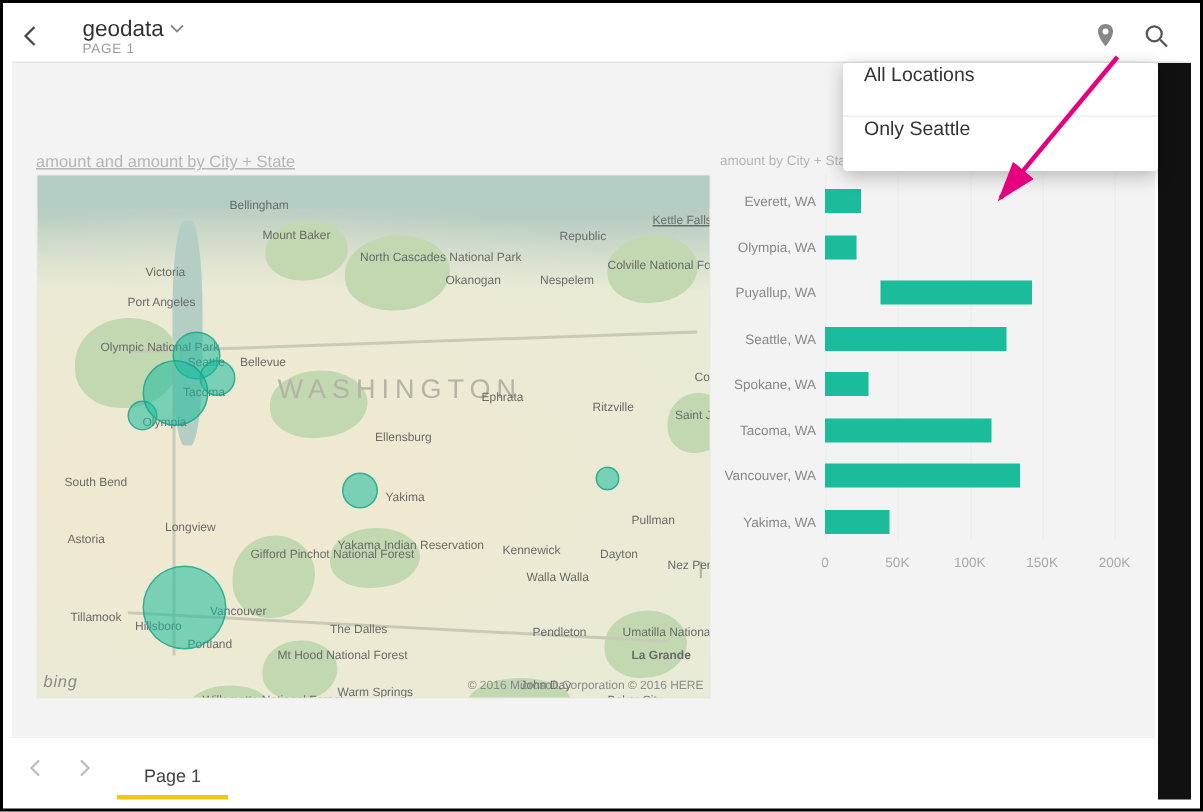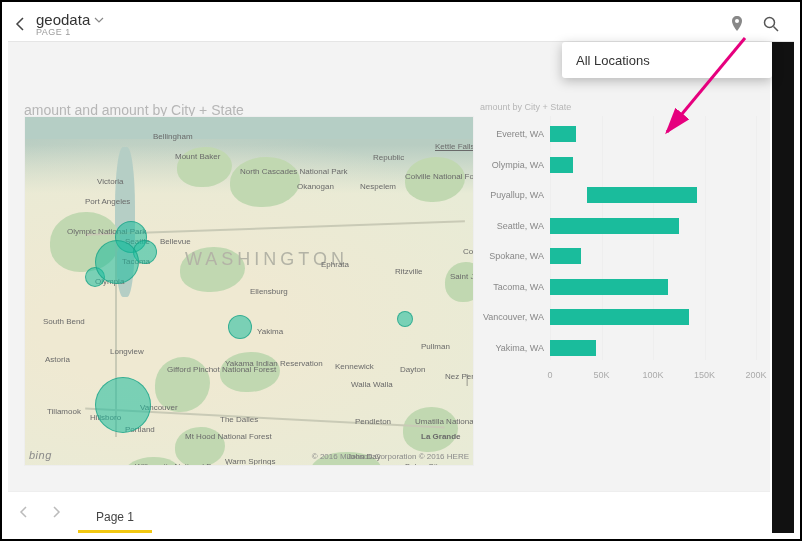--- a/index.html
+++ b/index.html
@@ -1,65 +1,65 @@
 <!DOCTYPE html>
 <html><head>
 <meta charset="utf-8">
 <style>
   * { box-sizing: border-box; margin: 0; padding: 0; }
   html, body { width: 802px; height: 541px; font-family: "Segoe UI", Arial, sans-serif; background: #fff; overflow: hidden; }
   .frame { position: absolute; left: 0; top: 0; width: 802px; height: 541px; border: 2px solid #000; background: #fff; }
   .rightedge { position: absolute; right: 6px; top: 40px; width: 22px; bottom: 6px; background: #111; }
   
-  .header { position: absolute; left: 6px; top: 4px; right: 6px; height: 36px; border-bottom: 1px solid #e5e5e5; background: #fff; display: flex; align-items: center; }
+  .header { position: absolute; left: 6px; top: 4px; right: 6px; height: 36px; border-bottom: 1px solid #e5e5e5; background: #fff; display: flex; align-items: center; gap: 19px; }
   .back { width: 36px; height: 36px; display: flex; align-items: center; justify-content: center; cursor: pointer; }
   .titleblock { display: flex; flex-direction: column; margin-left: 2px; }
   .title-row { display: flex; align-items: baseline; gap: 4px; }
   .title { font-size: 15px; color: #333; }
   .title-caret { display:inline-block; }
   .subtitle { font-size: 9px; color: #9b9b9b; margin-top: -2px; letter-spacing: 0.5px; }
   .header-right { margin-left: auto; display: flex; align-items: center; gap: 8px; padding-right: 10px; }
   .icon-btn { width: 26px; height: 26px; display:flex; align-items:center; justify-content:center; cursor:pointer; }
   
   .body-bg { position: absolute; left: 6px; top: 40px; right: 30px; bottom: 48px; background: #f3f3f3; }
-  .map-title { position:absolute; left: 22px; top: 100px; font-size: 14px; color: #b6b6b6; text-decoration: underline; }
+  .map-title { position:absolute; left: 22px; top: 100px; font-size: 11px; color: #b6b6b6; text-decoration: underline; }
   .chart-title { position:absolute; left: 478px; top: 100px; font-size: 9px; color: #b6b6b6; }
   
   .map { position: absolute; left: 22px; top: 114px; width: 450px; height: 350px; background: #dfe3c9; overflow: hidden; border: 1px solid #eee; }
   .land-wash { position:absolute; inset:0;
     background:
       radial-gradient(800px 400px at 30% 60%, #efe9d2 0%, #efe9d2 15%, rgba(239,233,210,0) 50%),
       linear-gradient(180deg, #b8cdc2 0%, #b8cdc2 8%, rgba(184,205,194,0) 22%),
       linear-gradient(#e8ebd6, #e8ebd6);
   }
   .forest { position:absolute; background:#c1d8b1; border-radius:60% 55% 62% 50%; }
   .water { position:absolute; background:#b5cec5; }
   .state-label { position:absolute; font-size: 18px; letter-spacing: 4px; color: #b3b3a6; font-weight:500; }
   .city { position:absolute; font-size: 8px; color:#6a6a6a; white-space:nowrap; }
   .road { position:absolute; background: #c9cab6; }
   .bubble { position:absolute; border-radius:50%; background: rgba(26,188,156,0.55); border:1px solid rgba(22,160,133,0.7); }
   .map-attr { position:absolute; right:4px; bottom:4px; font-size:8px; color:#8a8a8a; }
   .bing-logo { position:absolute; left:4px; bottom:4px; font-size:11px; font-style:italic; color:#8a8a8a; letter-spacing:0.5px;}
   
-  .chart { position:absolute; left: 478px; top: 114px; right: 44px; height: 268px; }
+  .chart { position:absolute; left: 478px; top: 114px; right: 57px; height: 268px; }
   .chart-grid { position:absolute; left: 70px; right: 0; top: 0; bottom: 24px; }
   .gline { position:absolute; top:0; bottom:0; width:1px; background:#eee; }
   .bar-row { position:absolute; left:0; right:0; height:24px; display:flex; align-items:center; }
   .bar-label { width:70px; text-align:right; font-size:9px; color:#888; padding-right:6px; }
   .bar-track { position:relative; flex:1; height:20px; }
   .bar { position:absolute; left:0; top:2px; bottom:2px; background:#1abc9c; }
   .xaxis { position:absolute; left:70px; right:0; bottom:0; height:20px; }
   .xtick { position:absolute; bottom:4px; font-size:9px; color:#aaa; transform:translateX(-50%); }
   
   .footer { position:absolute; left:6px; right:30px; bottom:6px; height:42px; background:#fff; border-top:1px solid #eee; display:flex; align-items:flex-end; }
   .pager-btn { width:32px; height:30px; display:flex; align-items:center; justify-content:center; cursor:pointer; margin-bottom:6px;}
   .page-tab { height:30px; padding: 0 18px; display:flex; align-items:center; font-size:12px; color:#444; border-bottom:3px solid #f2c811; margin-left:6px;}
   
   .popover { position:absolute; left: 560px; top: 40px; width: 210px; background:#fff; border-radius:3px; box-shadow: 0 3px 12px rgba(0,0,0,0.25); overflow:hidden; z-index: 50; }
-  .popover-item { height:36px; display:flex; align-items:center; justify-content:space-between; padding:0 14px; font-size:13px; color:#333; border-bottom:1px solid #eee; cursor:pointer;}
+  .popover-item { height:36px; display:flex; align-items:flex-start; justify-content:space-between; padding:0 14px; font-size:13px; color:#333; border-bottom:1px solid #eee; cursor:pointer;}
   .popover-item:last-child { border-bottom:none; }
   .check { width:14px; height:14px; }
   
   .arrow-svg { position:absolute; left: 0; top: 0; width: 802px; height: 541px; pointer-events:none; z-index: 60; }
 </style>
 </head>
 <body>
 
 <div class="frame">
   <div class="rightedge"></div>
@@ -250,20 +250,23 @@
         <div class="xtick" style="left: 50%;">100K</div>
         <div class="xtick" style="left: 75%;">150K</div>
         <div class="xtick" style="left: 100%;">200K</div>
       </div>
   </div>
 
   <div class="popover" id="popover">
       <div class="popover-item">
         <span>All Locations</span>
       </div>
+      <div class="popover-item">
+        <span>Only Seattle</span>
+      </div>
     </div>
 
   <svg class="arrow-svg">
     <defs>
       <marker id="ah" markerWidth="10" markerHeight="10" refX="8" refY="3" orient="auto">
         <path d="M0,0 L9,3 L0,6 Z" fill="#e6007e"></path>
       </marker>
     </defs>
     <line x1="743" y1="36" x2="665" y2="130" stroke="#e6007e" stroke-width="3" marker-end="url(#ah)"></line>
   </svg>

